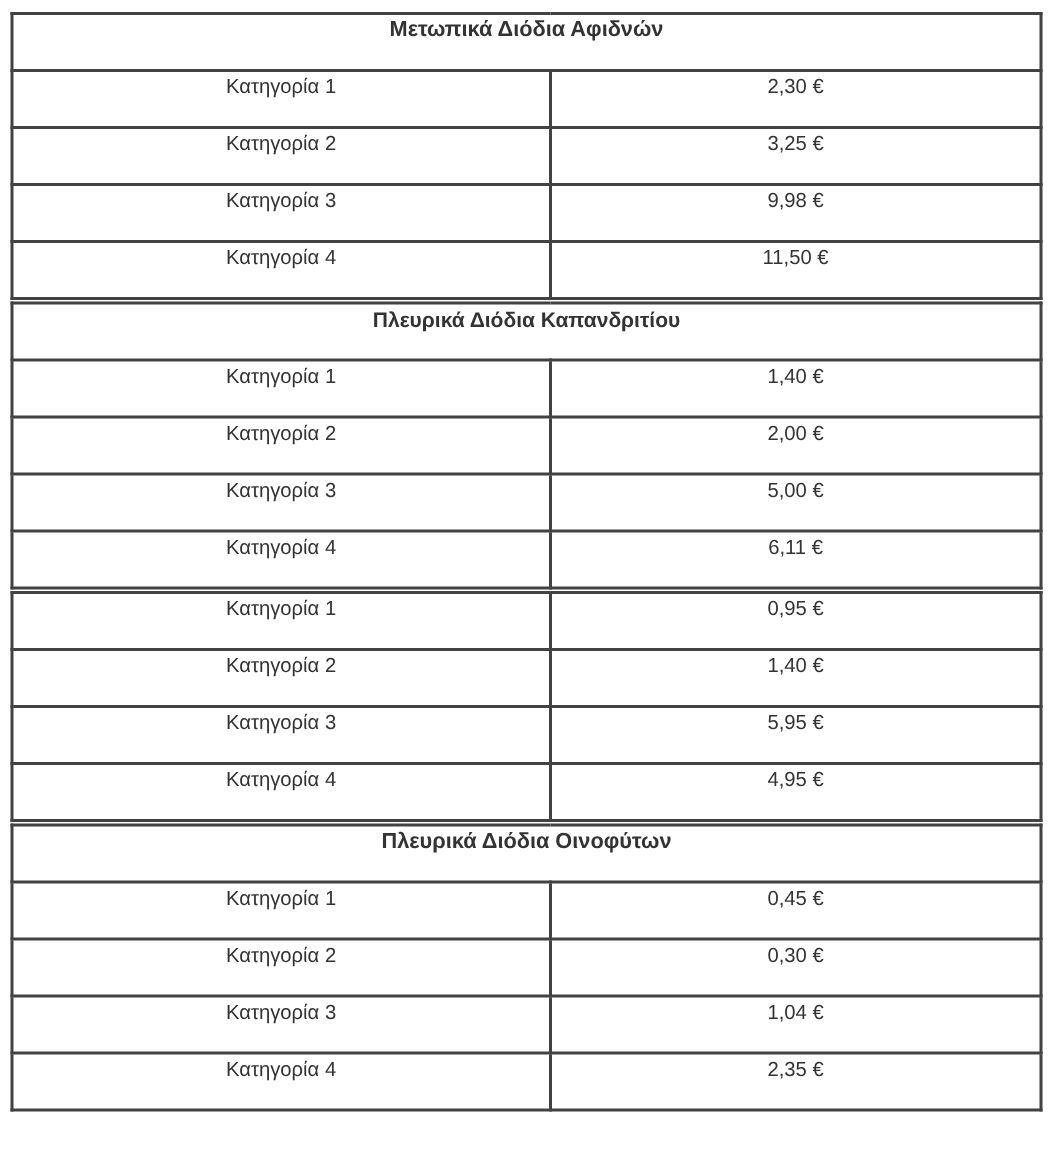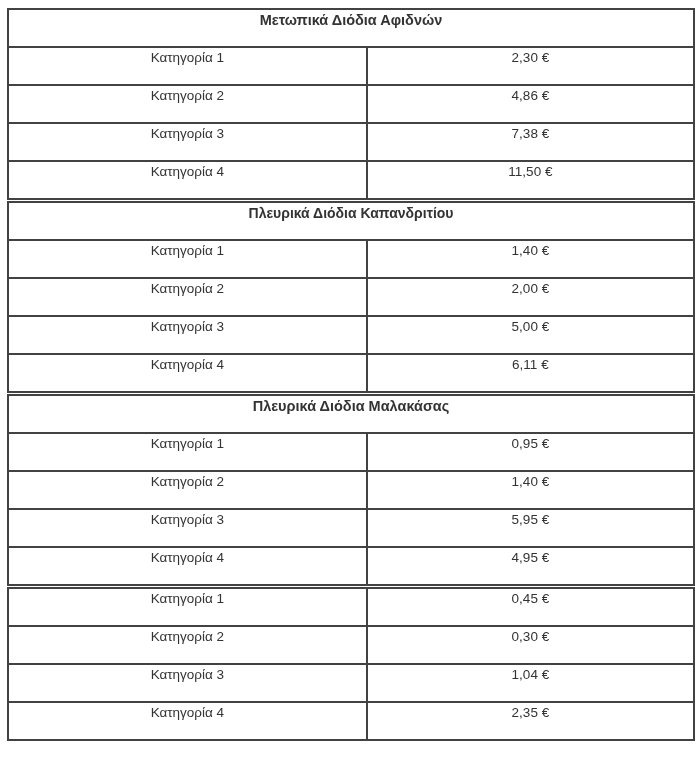--- a/index.html
+++ b/index.html
@@ -56,25 +56,25 @@
     <tbody>
       <tr>
         <td colspan="2" class="section-title">Μετωπικά Διόδια Αφιδνών</td>
       </tr>
       <tr>
         <td>Κατηγορία 1</td>
         <td>2,30 €</td>
       </tr>
       <tr>
         <td>Κατηγορία 2</td>
-        <td>4,86 €</td>
+        <td>3,25 €</td>
       </tr>
       <tr>
         <td>Κατηγορία 3</td>
-        <td>7,38 €</td>
+        <td>9,98 €</td>
       </tr>
       <tr>
         <td>Κατηγορία 4</td>
         <td>11,50 €</td>
       </tr>
     </tbody>
   </table>
 
   <table class="toll">
     <colgroup>
@@ -104,23 +104,20 @@
     </tbody>
   </table>
 
   <table class="toll">
     <colgroup>
         <col style="width:52.3%">
         <col style="width:47.7%">
       </colgroup>
     <tbody>
       <tr>
-        <td colspan="2" class="section-title">Πλευρικά Διόδια Μαλακάσας</td>
-      </tr>
-      <tr>
         <td>Κατηγορία 1</td>
         <td>0,95 €</td>
       </tr>
       <tr>
         <td>Κατηγορία 2</td>
         <td>1,40 €</td>
       </tr>
       <tr>
         <td>Κατηγορία 3</td>
         <td>5,95 €</td>
@@ -132,20 +129,23 @@
     </tbody>
   </table>
 
   <table class="toll">
     <colgroup>
         <col style="width:52.3%">
         <col style="width:47.7%">
       </colgroup>
     <tbody>
       <tr>
+        <td colspan="2" class="section-title">Πλευρικά Διόδια Οινοφύτων</td>
+      </tr>
+      <tr>
         <td>Κατηγορία 1</td>
         <td>0,45 €</td>
       </tr>
       <tr>
         <td>Κατηγορία 2</td>
         <td>0,30 €</td>
       </tr>
       <tr>
         <td>Κατηγορία 3</td>
         <td>1,04 €</td>

